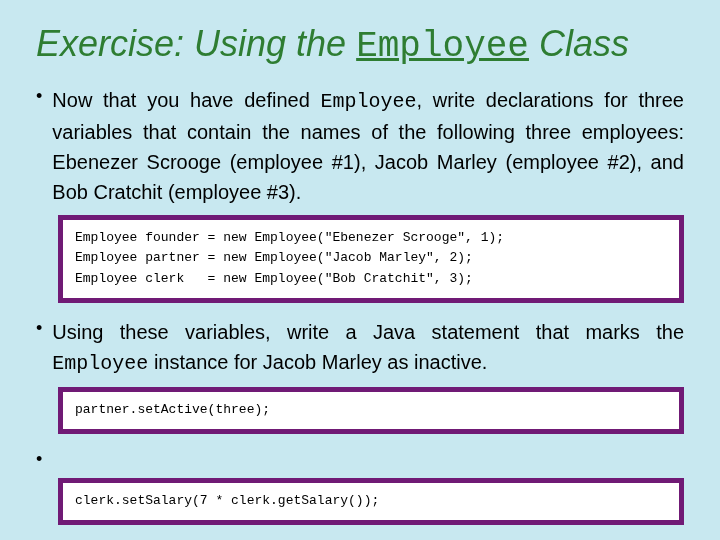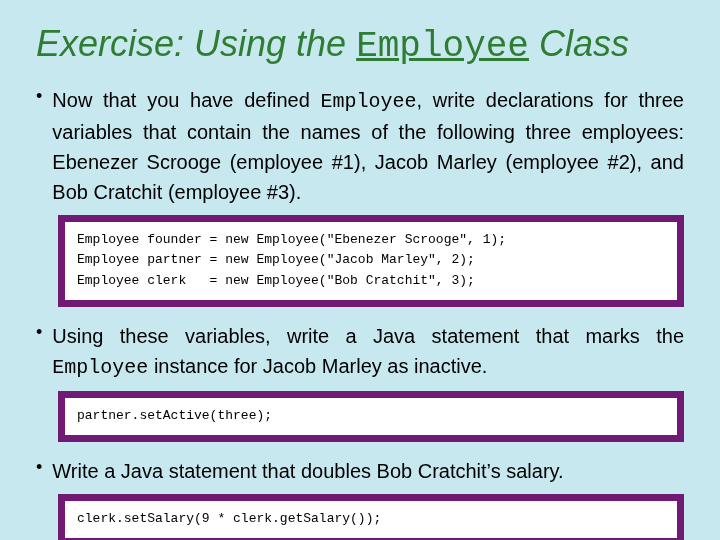--- a/index.html
+++ b/index.html
@@ -62,21 +62,21 @@
       line-height: 1.5;
       text-align: justify;
     }
 
     .bullet-text .mono {
       font-family: 'Courier New', monospace;
     }
 
     .code-box {
       background-color: #fff;
-      border: 7px solid #701a75;
+      border: 5px solid #701a75;
       padding: 8px 12px;
       margin: 6px 0 14px 22px;
       font-family: 'Courier New', monospace;
       font-size: 13px;
       color: #000;
       line-height: 1.6;
       white-space: pre;
     }
   </style>
 </head>
@@ -105,19 +105,16 @@
       <span class="bullet-text">
         Using these variables, write a Java statement that marks the <span class="mono">Employee</span> instance for Jacob Marley as inactive.
       </span>
     </div>
     <div class="code-box">partner.setActive(three);</div>
   </div>
 
   <div class="bullet-section">
     <div class="bullet-item">
       <span class="bullet-dot">•</span>
-      <span class="bullet-text">
-        Write a Java statement that doubles Bob Cratchit’s salary.
-      </span>
     </div>
-    <div class="code-box">clerk.setSalary(9 * clerk.getSalary());</div>
+    <div class="code-box">clerk.setSalary(7 * clerk.getSalary());</div>
   </div>
 </div>
 
 </body></html>

